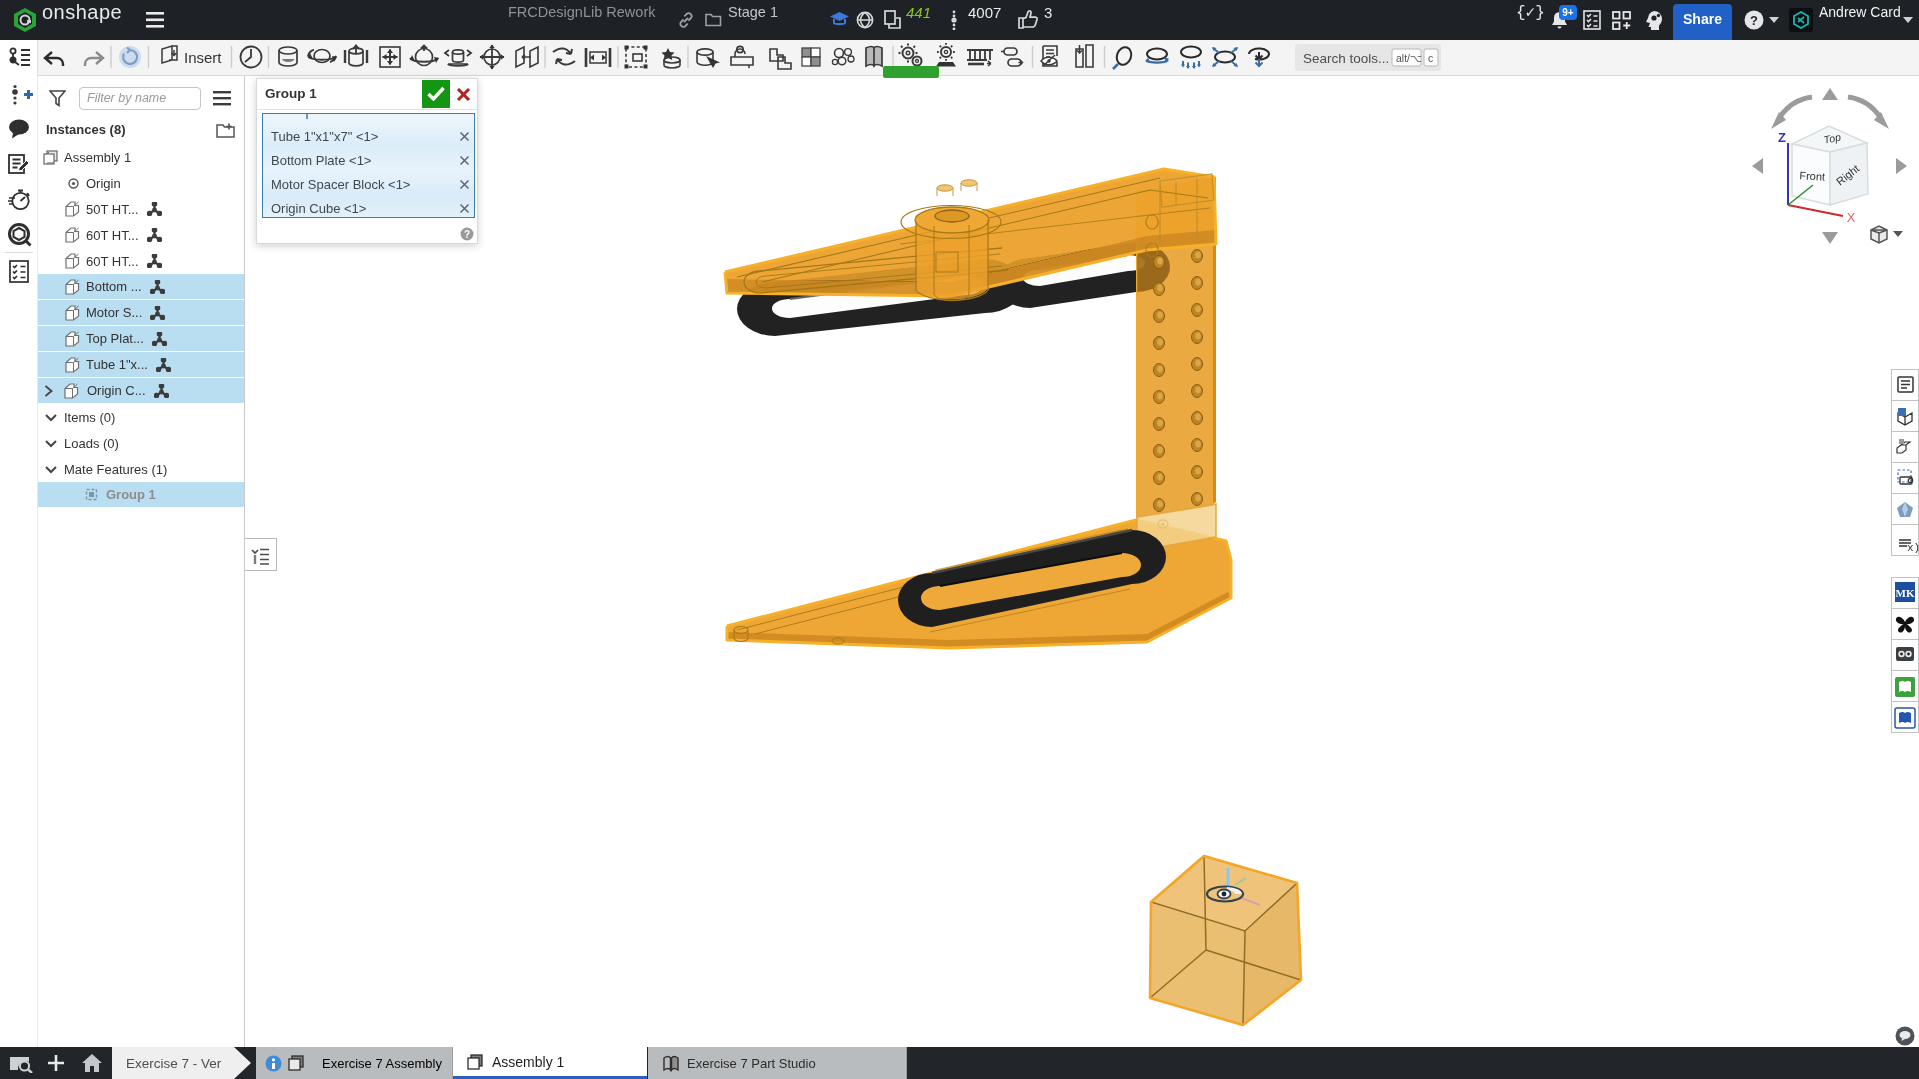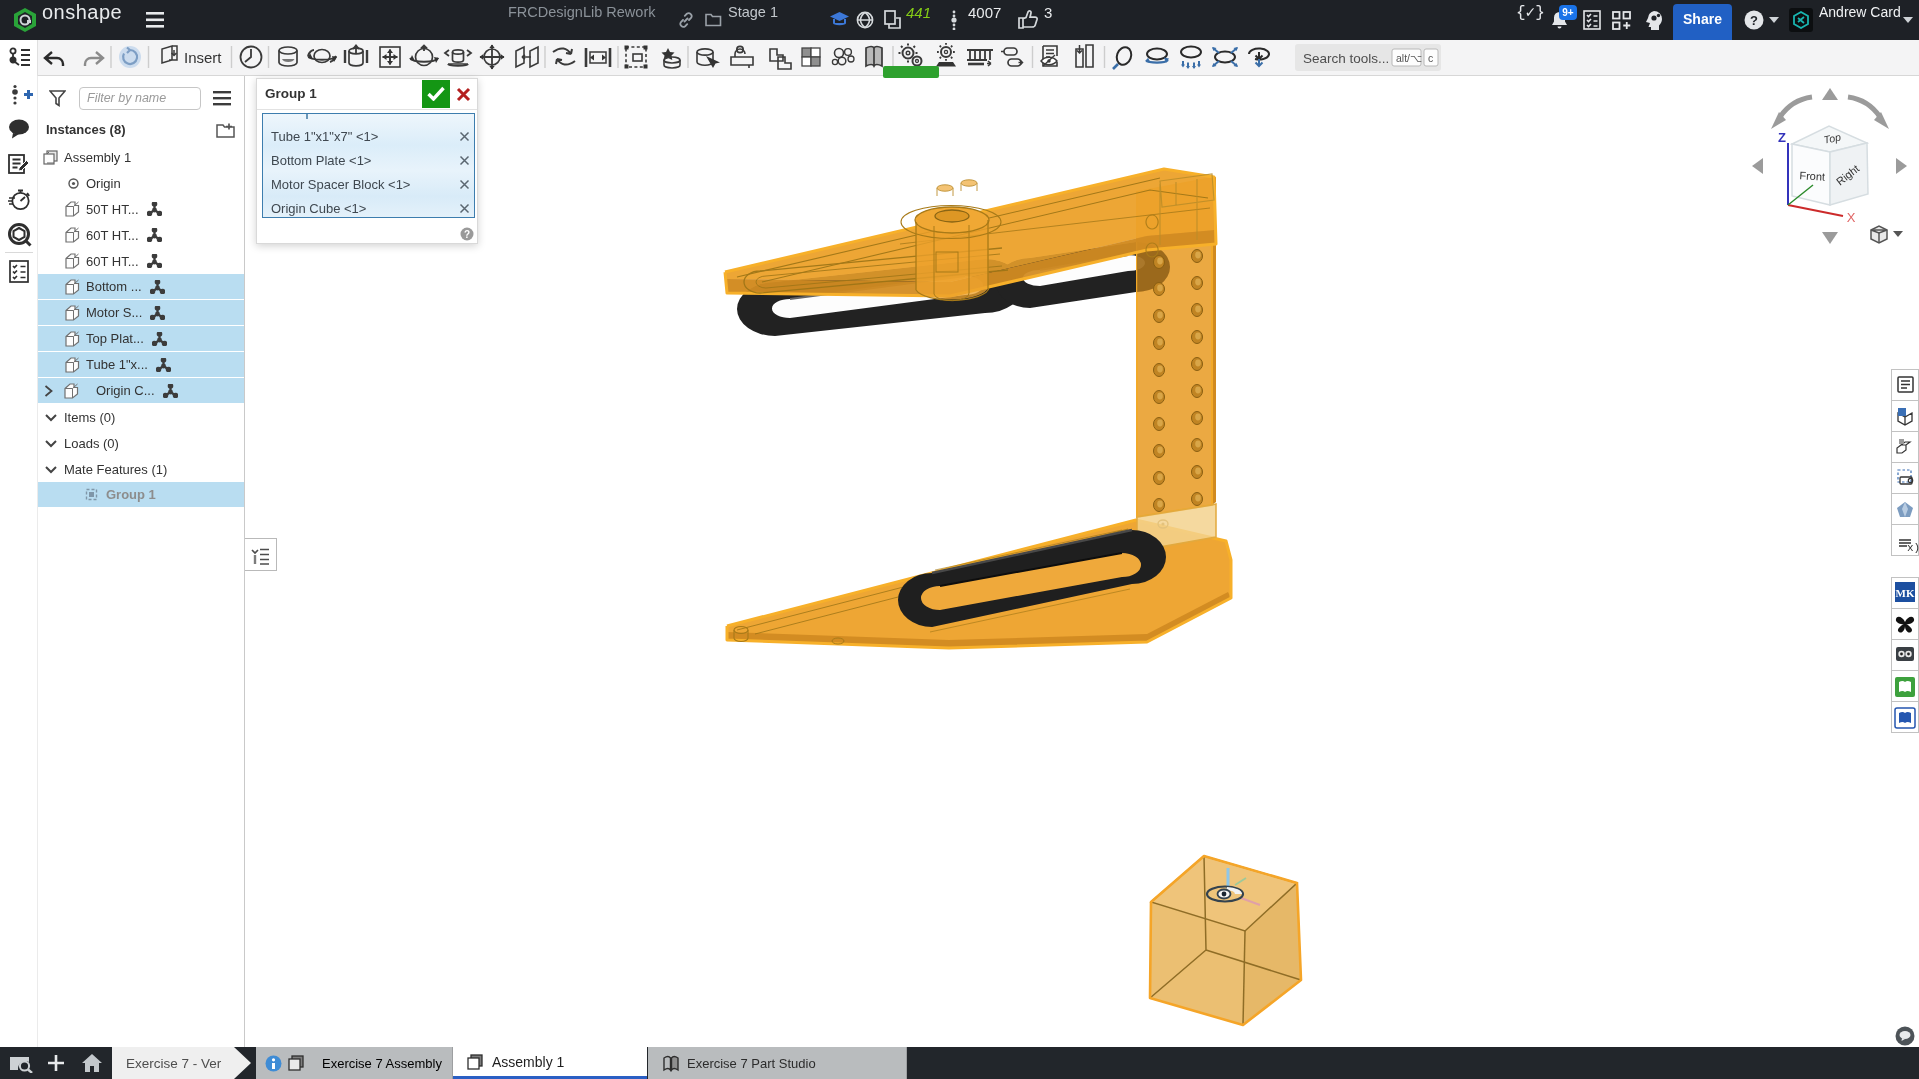--- a/index.html
+++ b/index.html
@@ -627,21 +627,21 @@
         <use href="#mateicon"></use>
       </svg>
     </div>
   <div class="trow sel" style="top:302px">
     <svg style="margin-left:6px" width="9" height="12" viewBox="0 0 9 12">
         <path d="M1.5 1 l6 5 -6 5" fill="none" stroke="#444" stroke-width="1.8"></path>
       </svg>
     <svg style="margin-left:11px" width="15" height="16" viewBox="0 0 15 16">
         <use href="#particon"></use>
       </svg>
-      <span style="margin-left:17px">Origin C...</span>
+      <span style="margin-left:8px">Origin C...</span>
       <svg style="margin-left:8px" width="15" height="14" viewBox="0 0 15 14">
         <use href="#mateicon"></use>
       </svg>
     </div>
   <div class="trow" style="top:328px">
       <svg style="margin-left:7px" width="12" height="9" viewBox="0 0 12 9">
         <use href="#chevd"></use>
       </svg>
       <span style="margin-left:7px">Items (0)</span>
     </div>

